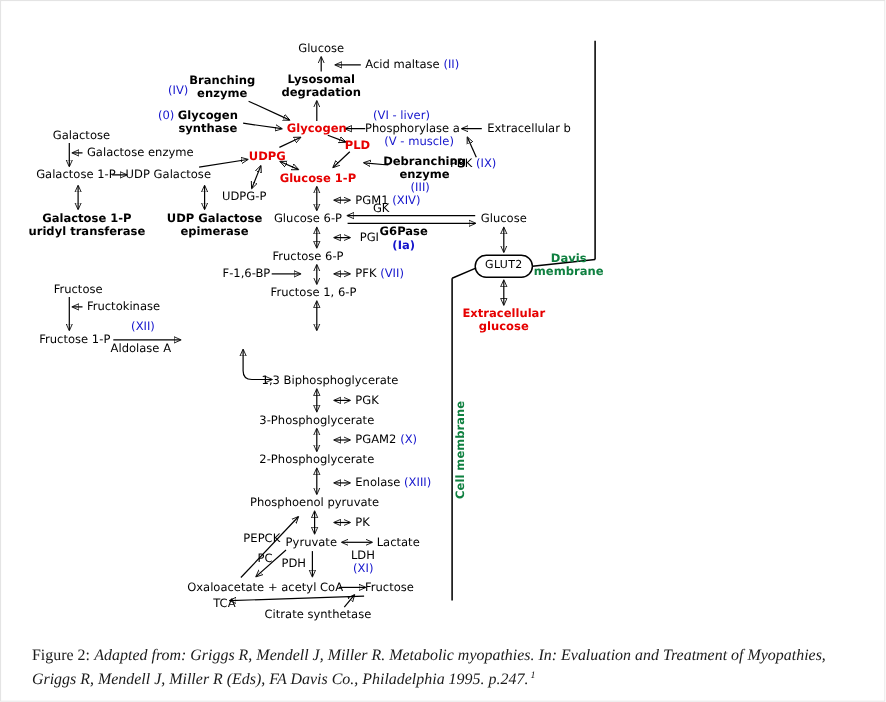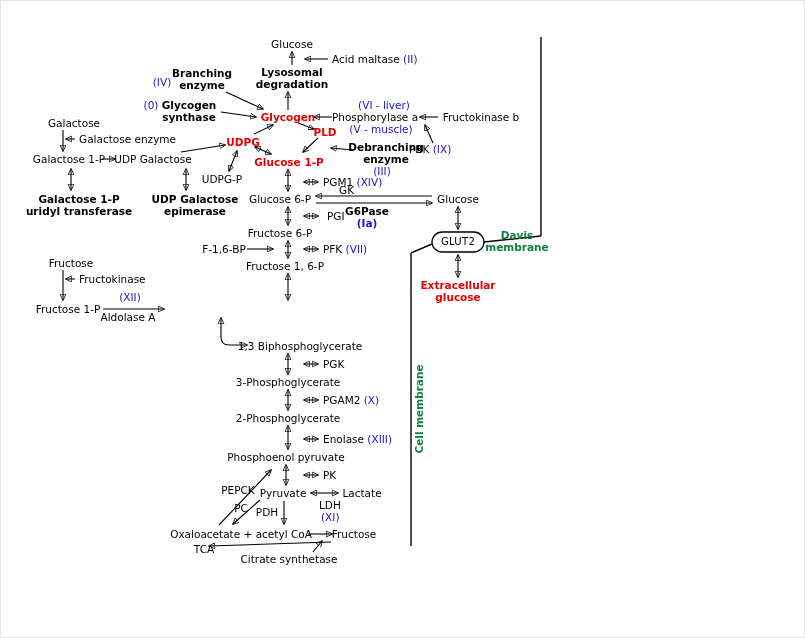--- a/index.html
+++ b/index.html
@@ -116,24 +116,24 @@
   <div class="n" style="left:201px;top:78px">
       <span class="bl">Branching</span>
       <span class="bl">enzyme</span>
     </div>
   <div class="n blue" style="left:150px;top:104px"><span>(0)</span></div>
   <div class="n" style="left:188px;top:110px">
       <span class="bl">Glycogen</span>
       <span class="bl">synthase</span>
     </div>
   <div class="n red" style="left:287px;top:116px"><span>Glycogen</span></div>
-  <div class="n blue" style="left:383px;top:104px"><span>(VI - liver)</span></div>
+  <div class="n blue" style="left:364px;top:104px"><span>(VI - liver)</span></div>
   <div class="n" style="left:374px;top:116px"><span>Phosphorylase a</span></div>
   <div class="n blue" style="left:380px;top:128px"><span>(V - muscle)</span></div>
-  <div class="n" style="left:480px;top:116px"><span>Fructokinase b</span></div>
+  <div class="n" style="left:480px;top:116px"><span>Extracellular b</span></div>
   <div class="n red" style="left:324px;top:131px"><span>PLD</span></div>
   <div class="n la" style="left:408px;top:148px"><span>PBK</span> <span class="blue">(IX)</span></div>
   <div class="n" style="left:73px;top:122px"><span>Galactose</span></div>
   <div class="n la" style="left:78px;top:138px"><span>Galactose enzyme</span></div>
   <div class="n" style="left:68px;top:158px"><span>Galactose 1-P</span></div>
   <div class="n" style="left:152px;top:158px"><span>UDP Galactose</span></div>
   <div class="n red" style="left:242px;top:141px"><span>UDPG</span></div>
   <div class="n red" style="left:288px;top:161px"><span>Glucose 1-P</span></div>
   <div class="n" style="left:385px;top:152px">
       <span class="bl">Debranching</span>
@@ -190,14 +190,15 @@
   <div class="n" style="left:240px;top:507px"><span>PC</span></div>
   <div class="n" style="left:266px;top:511px"><span>PDH</span></div>
   <div class="n la" style="left:318px;top:504px"><span>LDH</span></div>
   <div class="n la blue" style="left:320px;top:516px"><span>(XI)</span></div>
   <div class="n" style="left:240px;top:533px"><span>Oxaloacetate + acetyl CoA</span></div>
   <div class="n" style="left:353px;top:533px"><span>Fructose</span></div>
   <div class="n" style="left:203px;top:548px"><span>TCA</span></div>
   <div class="n" style="left:288px;top:558px"><span>Citrate synthetase</span></div>
   <div class="n green vert" style="left:418px;top:408px"><span>Cell membrane</span></div>
 
+  <div class="caption"><span class="cap-prefix">Figure 2:</span><span class="cap-body">Adapted from: Griggs R, Mendell J, Miller R. Metabolic myopathies. In: Evaluation and Treatment of Myopathies, Griggs R, Mendell J, Miller R (Eds), FA Davis Co., Philadelphia 1995. p.247.</span><sup class="cap-sup">1</sup></div>
 
 </div>
 
 </body></html>

